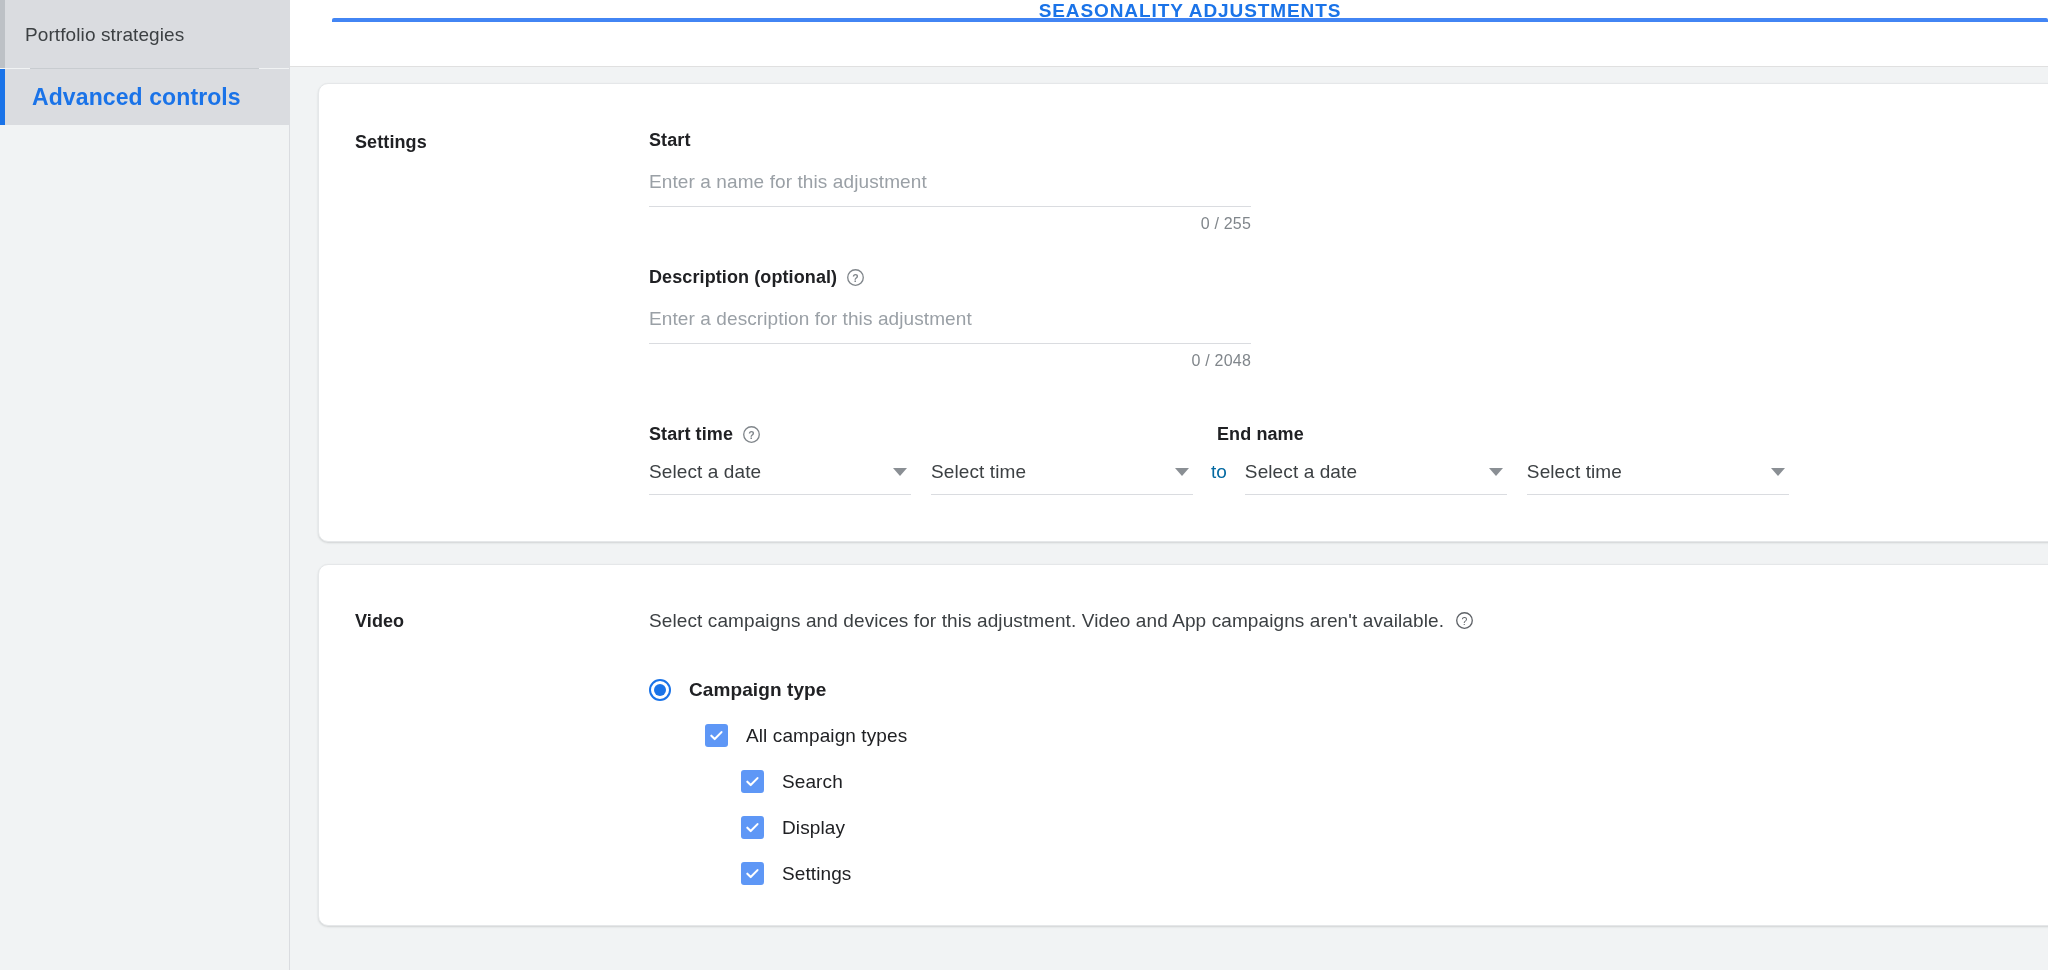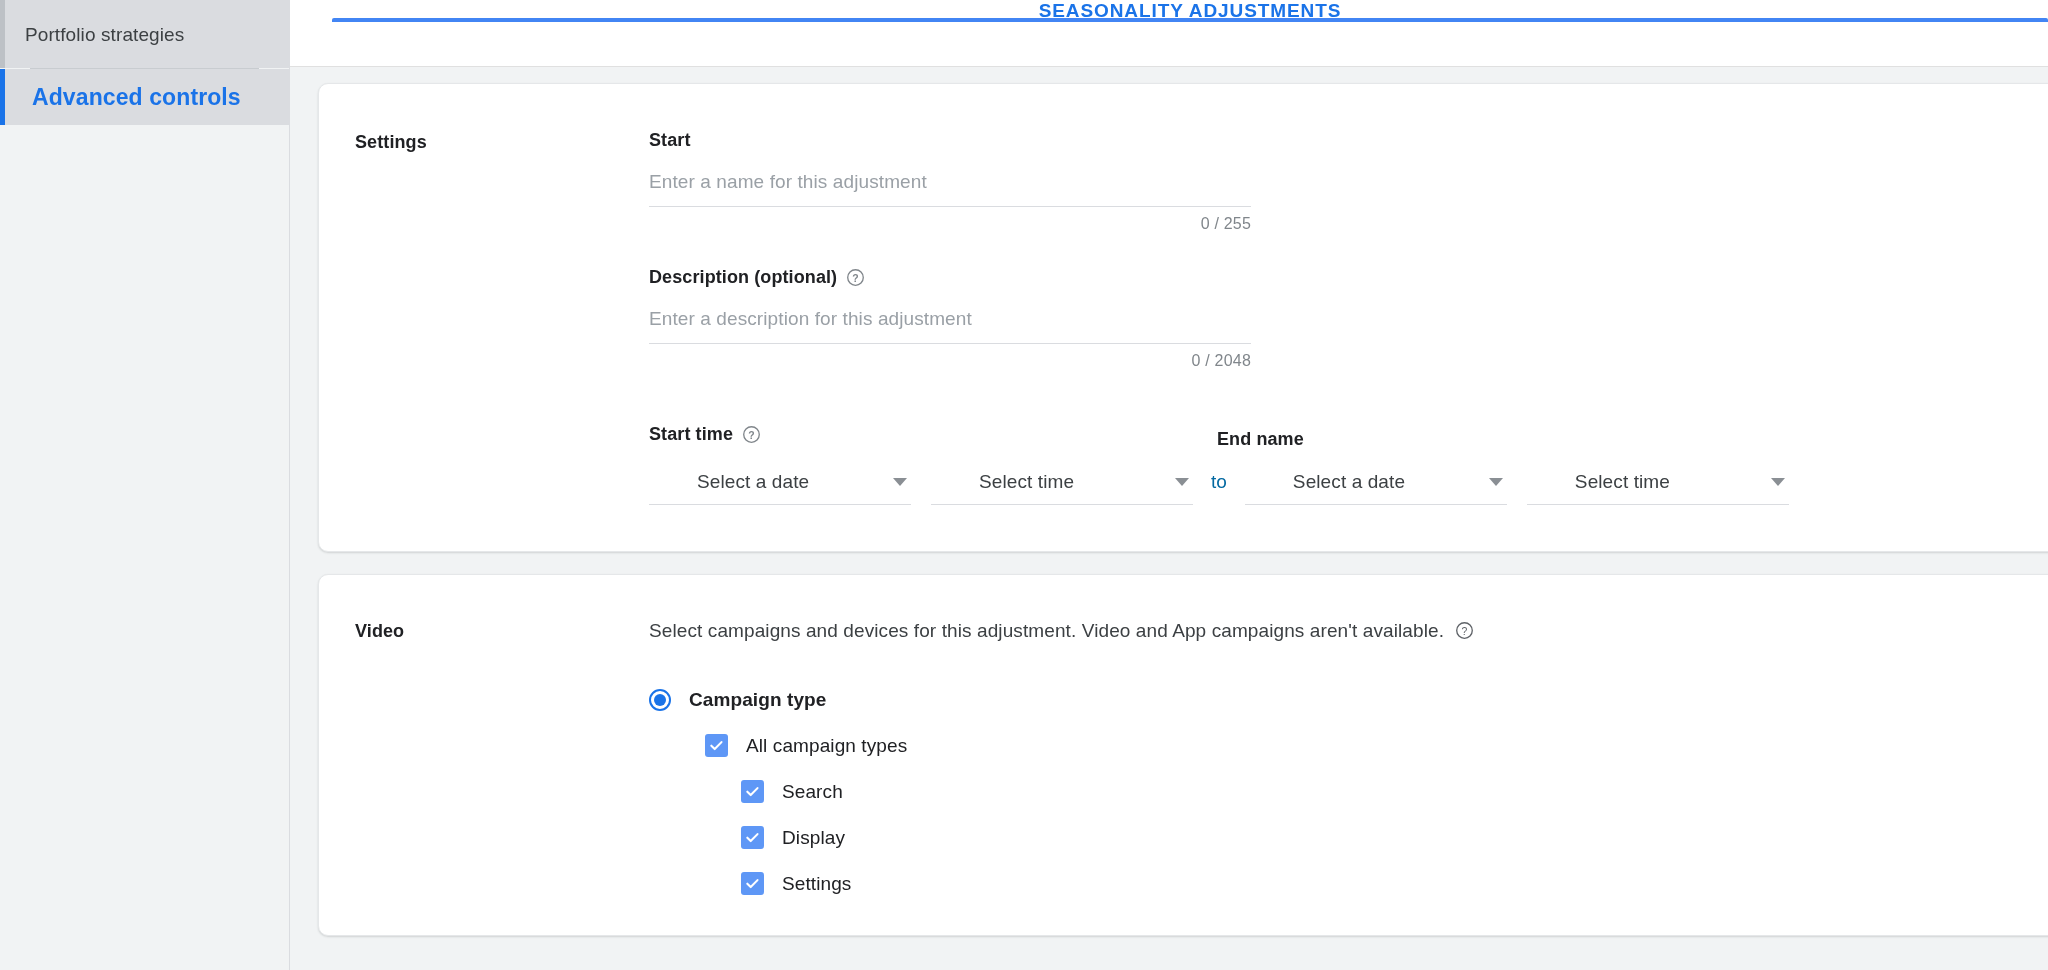--- a/index.html
+++ b/index.html
@@ -239,21 +239,20 @@
   .select {
     width: 262px;
     position: relative;
     box-sizing: border-box;
   }
   .select .select-inner {
     display: flex;
     align-items: center;
     justify-content: space-between;
     padding-bottom: 11px;
-    margin-left: 48px;
   }
   .select .sel-text {
     font-size: 19px;
     color: #3c4043;
     letter-spacing: 0.1px;
   }
   .select .underline {
     height: 1px;
     background: #dadce0;
   }
@@ -395,21 +394,21 @@
               </div>
               <div class="textfield">
                 <div class="placeholder">Enter a description for this adjustment</div>
                 <div class="underline"></div>
               </div>
               <div class="counter">0 / 2048</div>
 
               <div class="spacer-52"></div>
 
               <div class="dt-headers">
-                <div class="dt-head-start field-label" style="margin-bottom:10px;">
+                <div class="dt-head-start field-label" style="margin-bottom:0;">
                   <span>Start time</span>
                   <span class="help-icon">
                     <svg width="19" height="19" viewBox="0 0 20 20">
                       <circle cx="10" cy="10" r="8.2" fill="none" stroke="#80868b" stroke-width="1.4"></circle>
                       <text x="10" y="14.3" font-size="11" font-family="Liberation Sans, sans-serif" fill="#80868b" text-anchor="middle">?</text>
                     </svg>
                   </span>
                 </div>
                 <div class="dt-head-end field-label" style="margin-bottom:0;">
                   <span>End name</span>

